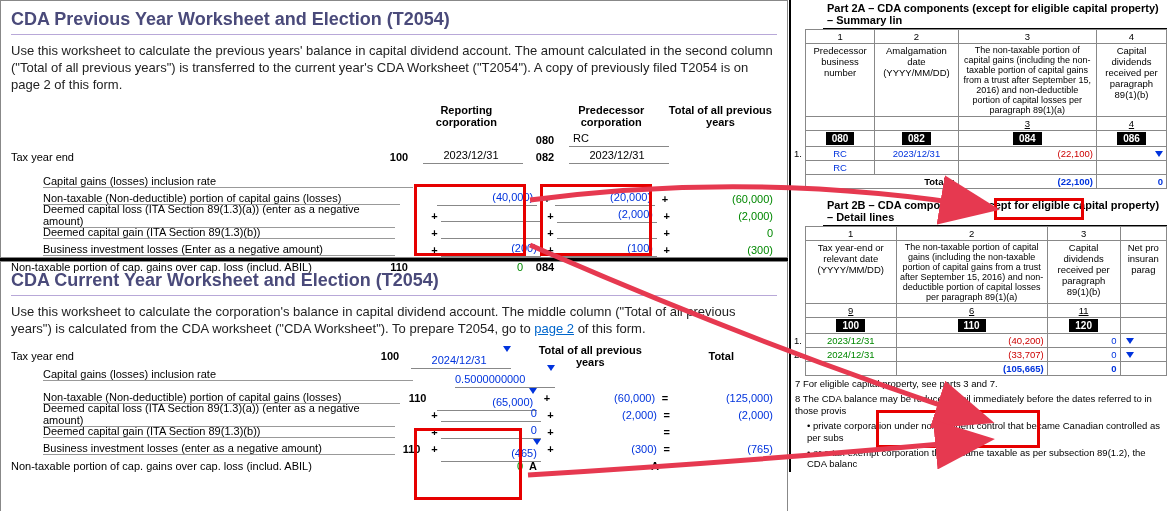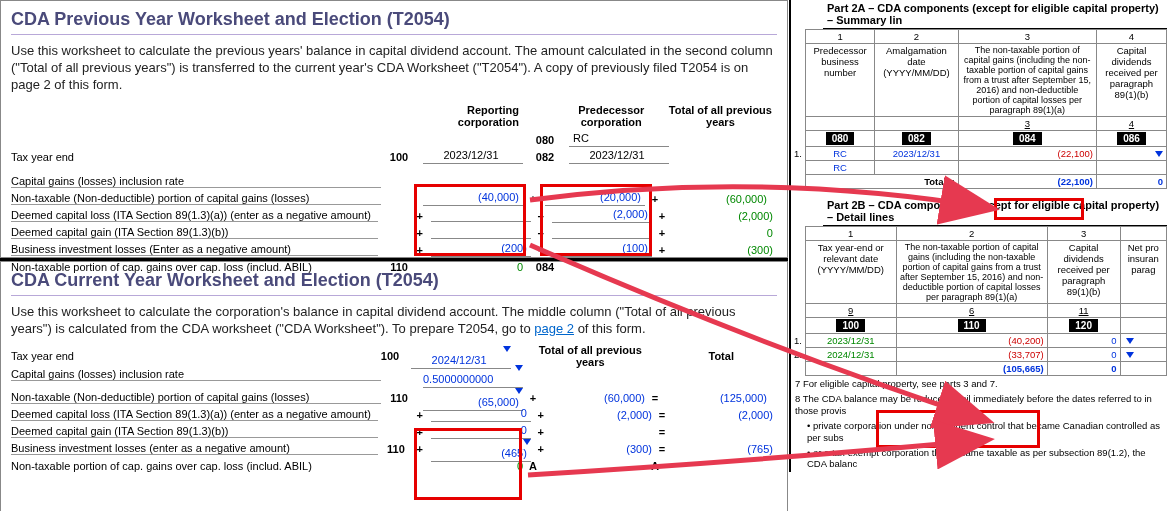--- a/index.html
+++ b/index.html
@@ -38,21 +38,21 @@
     margin: 2px 0 4px 0;
   }
   hr.purple { border: none; border-top: 1px solid #b8a8d8; margin: 4px 0 8px 0; }
   .intro { font-size: 13px; color: #222; margin-bottom: 10px; line-height: 1.3; }
   .intro a { color: #0066cc; text-decoration: underline; }
   .col-headers { display: flex; font-weight: bold; text-align: center; margin-bottom: 4px; }
   .label-col { width: 370px; text-align: left; }
   .num-col { width: 36px; text-align: center; font-weight: bold; }
   .val-col { width: 110px; text-align: right; padding-right: 4px; }
   .row { display: flex; align-items: center; height: 17px; border-bottom: 1px dotted transparent; }
-  .row.underline .lbl { border-bottom: 1px solid #999; }
+  .row.underline .lbl { border-bottom: 1px solid #999; margin-left: 32px; }
   .lbl { width: 370px; }
   .cell-input {
     width: 100px;
     height: 15px;
     border: none;
     border-bottom: 1px solid #888;
     text-align: right;
     padding-right: 4px;
     display: inline-block;
   }
@@ -81,21 +81,21 @@
 <div class="left-panel">
 
   <div class="section" style="height:258px;">
     <div class="section-title">CDA Previous Year Worksheet and Election (T2054)</div>
     <hr class="purple">
     <div class="intro">Use this worksheet to calculate the previous years' balance in capital dividend account. The amount calculated in the second column ("Total of all previous years") is transferred to the current year's CDA Worksheet ("T2054"). A copy of previously filed T2054 is on page 2 of this form.</div>
 
     <div class="col-headers">
       <div class="label-col"></div>
       <div class="num-col"></div>
-      <div class="val-col" style="">Reporting corporation</div>
+      <div class="val-col" style="text-align:center;">Reporting corporation</div>
       <div class="num-col"></div>
       <div class="val-col" style="text-align:center;">Predecessor corporation</div>
       <div class="val-col" style="text-align:center;">Total of all previous years</div>
     </div>
 
     <div class="row">
       <div class="lbl"></div>
       <div class="num-col"></div>
       <div class="val-col"></div>
       <div class="num-col" style="font-weight:bold;">080</div>

